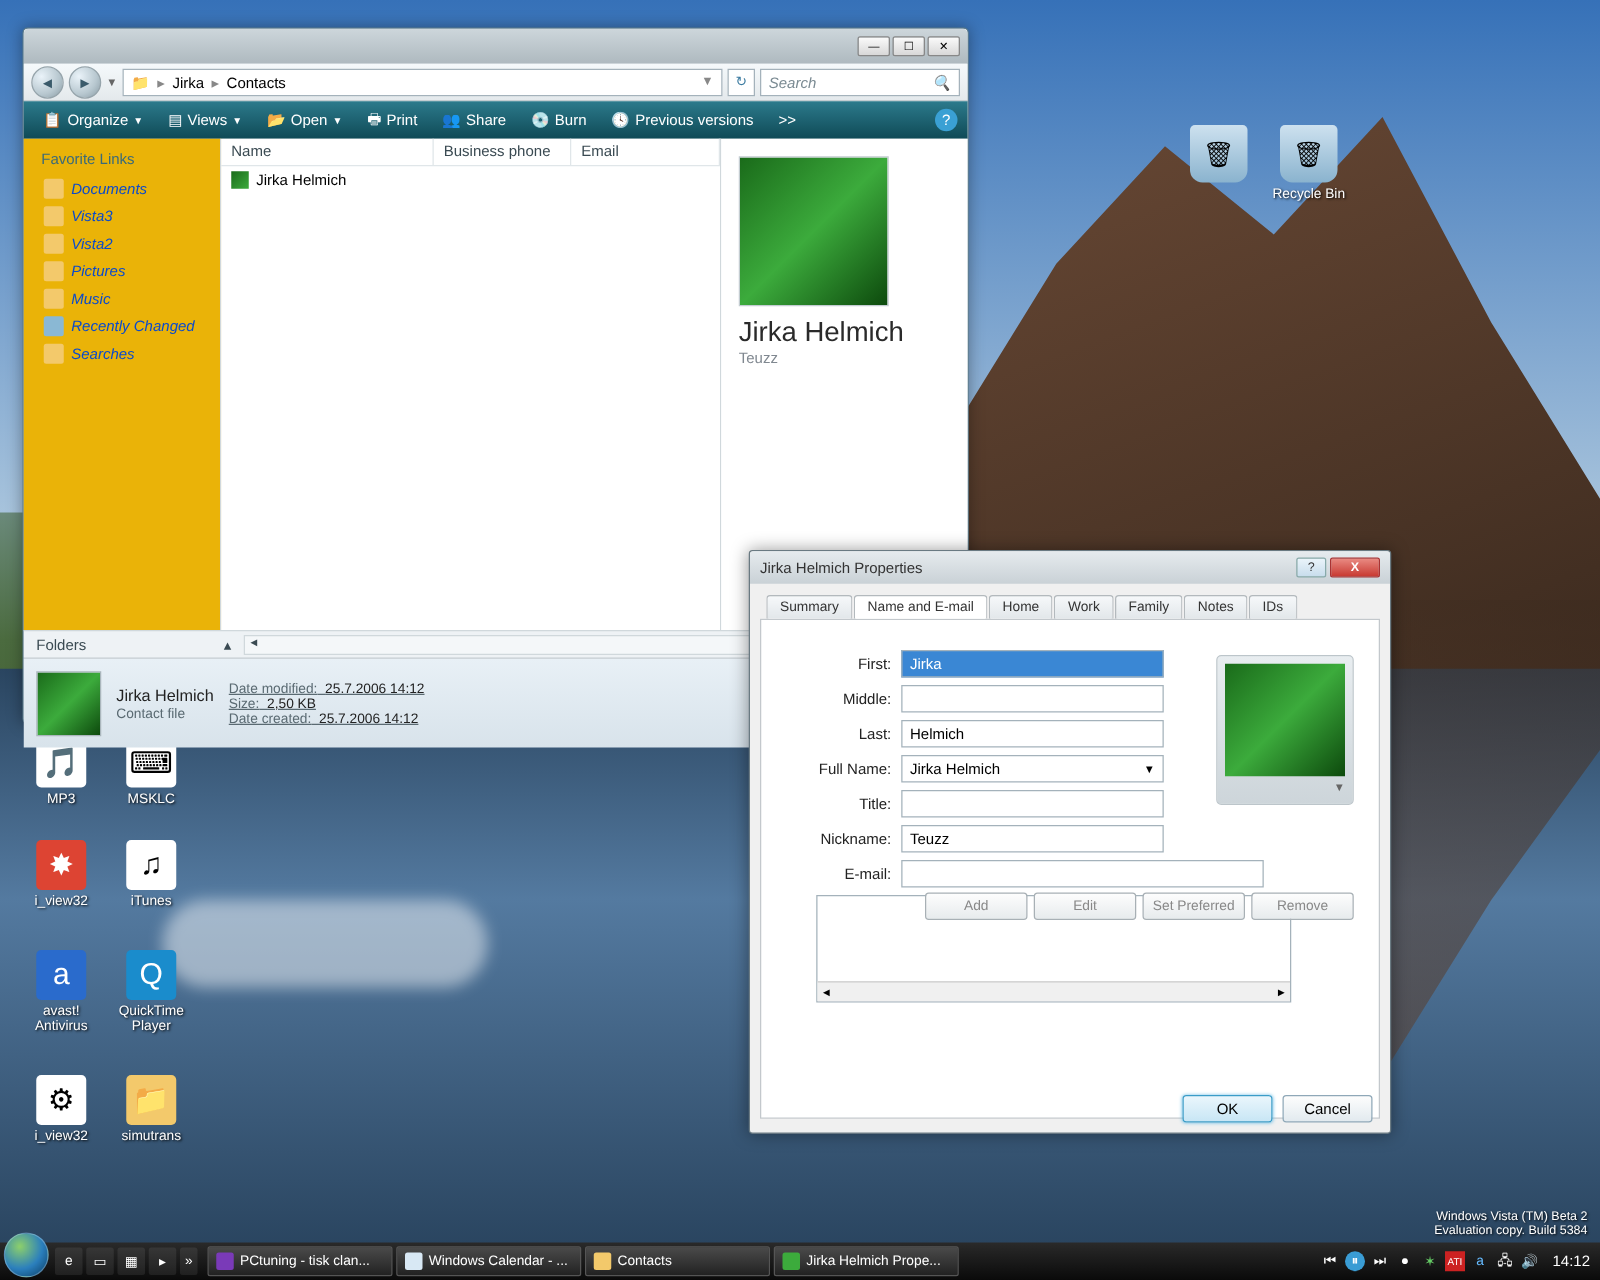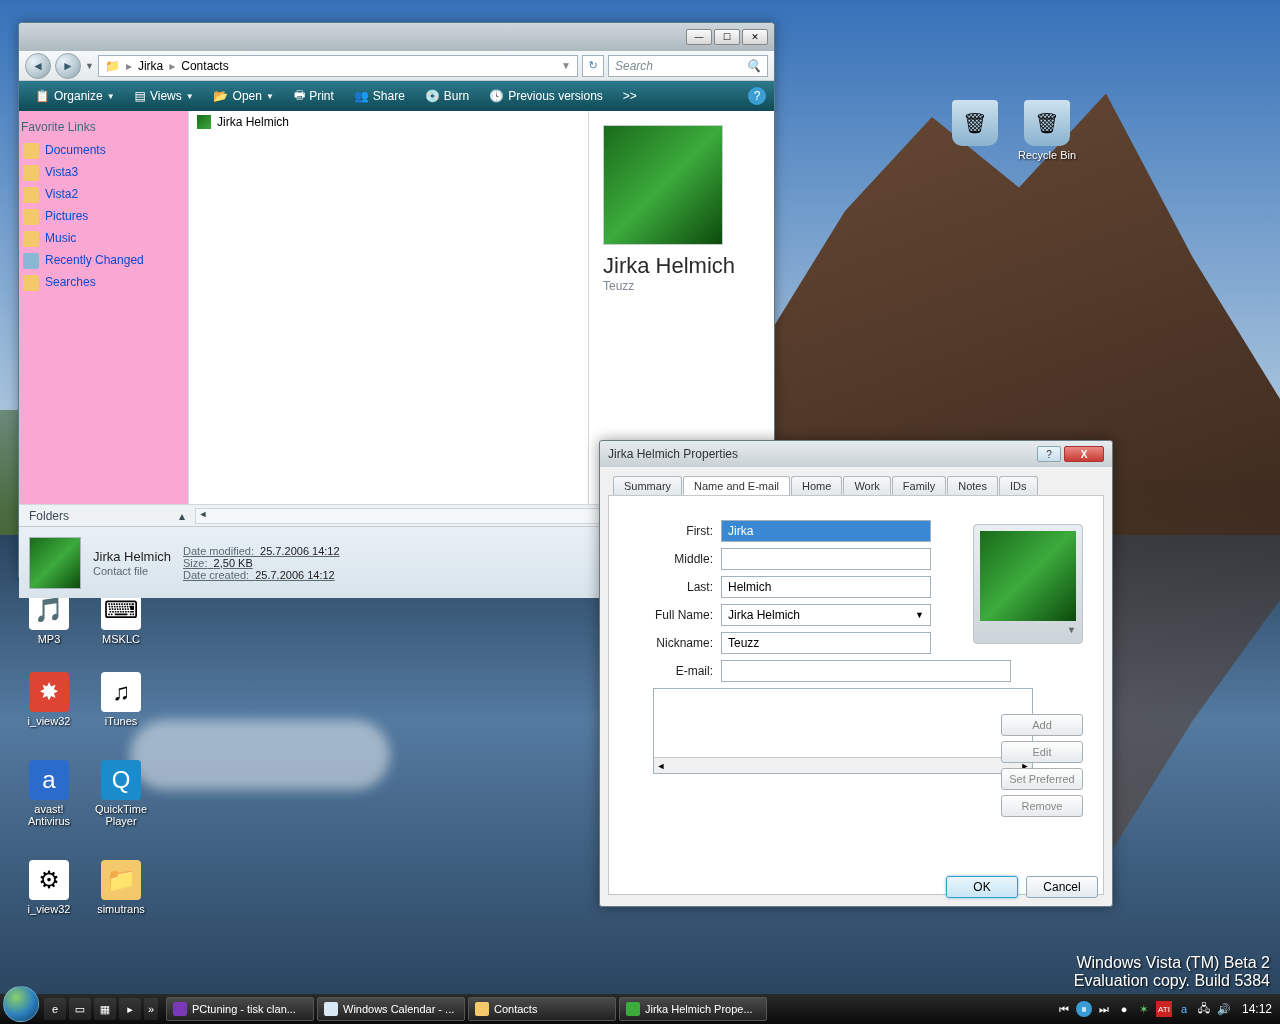--- a/index.html
+++ b/index.html
@@ -26,23 +26,23 @@
 .navrow{height:30px;background:linear-gradient(#f5f9fb,#e4e9ec);display:flex;align-items:center;padding:0 6px;border-bottom:1px solid #c3ccd1;gap:4px;}
 .navbtn{width:26px;height:26px;border-radius:50%;background:radial-gradient(circle at 30% 30%,#eaf3f9,#b7c7cf 60%,#889aa3);border:1px solid #96a4ab;cursor:pointer;display:flex;align-items:center;justify-content:center;font-size:12px;color:#3a5a6a;}
 .addrbar{flex:1;height:22px;background:#fff;border:1px solid #a4b2bb;display:flex;align-items:center;padding:0 6px;font-size:12px;gap:6px;}
 .addrbar .sep{color:#888;}
 .searchbox{width:160px;height:22px;border:1px solid #a4b2bb;background:#fff;display:flex;align-items:center;padding:0 6px;font-size:12px;color:#7a8a92; font-style:italic;}
 .refreshbtn{width:22px;height:22px;border:1px solid #a4b2bb;background:#fff;cursor:pointer;display:flex;align-items:center;justify-content:center;font-size:11px;color:#3a7aa0;}
 .cmdbar{height:30px;background:linear-gradient(#2c7a8c,#0f4a56);display:flex;align-items:center;padding:0 8px;color:#fff;font-size:12px;gap:4px;}
 .cmditem{display:flex;align-items:center;gap:4px;padding:3px 8px;cursor:pointer;border-radius:2px;}
 .cmdarrow{font-size:8px;}
 .explbody{display:flex;height:393px;}
-.navpane{width:170px;background:#f9a8d4;border-right:1px solid #d0d8dc;padding:9px 2px;font-size:12px;}
+.navpane{width:158px;background:#eab308;border-right:1px solid #d0d8dc;padding:9px 14px;font-size:12px;}
 .navpane h4{color:#3a6a7a;font-size:12px;font-weight:normal;margin-bottom:6px;}
-.navlink{display:flex;gap:6px;padding:3px 2px;color:#0a4acc;cursor:pointer;}
+.navlink{display:flex;align-items:center;gap:6px;padding:3px 2px;color:#0a4acc;cursor:pointer;font-style:italic;}
 .navlink .fico{width:16px;height:16px;background:#f3c96b;border-radius:2px;display:inline-block;}
 .listpane{flex:0 0 400px;background:#fff;border-right:1px solid #d0d8dc;}
 .listhdr{display:flex;height:22px;border-bottom:1px solid #e0e6e9;font-size:12px;}
 .listhdr div{padding:3px 8px;border-right:1px solid #e0e6e9;color:#3a4a52;}
 .listrow{display:flex;align-items:center;gap:6px;padding:4px 8px;font-size:12px;cursor:pointer;}
 .previewpane{flex:1;background:#fff;padding:14px;}
 .previewpic{width:120px;height:120px;border:1px solid #c3ccd1;background:linear-gradient(135deg,#1a6b1a,#3cab3c,#0d4a0d);padding:4px;}
 .previewname{font-size:22px;color:#2a2a2a;margin-top:8px;font-weight:300;}
 .previewnick{font-size:12px;color:#808890;}
 .foldersbar{height:22px;background:#eef2f5;border-top:1px solid #d0d8dc;padding:2px 10px;font-size:12px;color:#3a4a52;display:flex;align-items:center;justify-content:space-between;}
@@ -65,42 +65,42 @@
 .tab.active{background:#fff;position:relative;z-index:2;}
 .tabcontent{padding:24px 14px 10px;font-size:12px;}
 .formrow{display:flex;align-items:center;margin-bottom:6px;}
 .formrow label{width:90px;text-align:right;margin-right:8px;color:#222;}
 .formrow input,.formrow .combo{flex:0 0 210px;height:22px;border:1px solid #a4b2bb;padding:2px 6px;font-size:12px;}
 .formrow input.selected{background:#3a87d4;color:#fff;}
 .combo{display:flex;align-items:center;justify-content:space-between;background:#fff;}
 .contactpic{position:absolute;top:28px;right:20px;width:110px;height:120px;border:1px solid #bcc5ca;border-radius:4px;background:linear-gradient(#e8edf0,#cdd5da);padding:6px;}
 .contactpic .inner{width:100%;height:90px;background:linear-gradient(135deg,#1a6b1a,#3cab3c,#0d4a0d);}
 .emailsection{}
-.emailbtns{position:absolute;right:20px;top:218px;display:flex;flex-direction:column;gap:5px;}
+.emailbtns{position:absolute;right:20px;top:218px;display:flex;flex-direction:row;gap:5px;}
 .emailbtns button{width:82px;height:22px;font-size:11px;border:1px solid #a8b0b5;background:linear-gradient(#fdfdfd,#e7ebed);border-radius:3px;cursor:pointer;color:#888;}
 .emaillist{margin-top:6px;width:380px;height:86px;border:1px solid #a4b2bb;background:#fff;position:relative;}
 .emaillist .hscroll{position:absolute;bottom:0;left:0;right:0;height:16px;background:#f0f0f0;border-top:1px solid #ccc;display:flex;align-items:center;}
 .dlgbtns{position:absolute;bottom:8px;right:14px;display:flex;gap:8px;}
 .dlgbtns button{width:72px;height:22px;font-size:12px;border:1px solid #8fa8b8;background:linear-gradient(#fdfdfd,#e2eaef);border-radius:3px;cursor:pointer;}
 .dlgbtns .ok{border:1px solid #3a9cc8;box-shadow:0 0 3px #6bbde5;background:linear-gradient(#eaf6fc,#c8e6f5);}
 
 
 .taskbar{position:absolute;bottom:0;left:0;right:0;height:30px;background:linear-gradient(#2a2a2a,#0a0a0a);display:flex;align-items:center;z-index:50;font-size:11px;color:#fff;}
 .startorb{width:36px;height:36px;border-radius:50%;background:radial-gradient(circle at 35% 30%,#8dd06a,#2b7fbd 55%,#093a5f);position:absolute;left:3px;bottom:2px;cursor:pointer;border:1px solid rgba(255,255,255,.25);}
 .ql{margin-left:44px;display:flex;gap:3px;}
 .ql .q{width:22px;height:22px;background:rgba(255,255,255,.08);border-radius:2px;cursor:pointer;display:flex;align-items:center;justify-content:center;font-size:11px;}
 .taskbtns{display:flex;gap:3px;margin-left:8px;}
 .taskbtn{width:148px;height:24px;background:linear-gradient(#4a4a4a,#222);border:1px solid #555;border-radius:2px;display:flex;align-items:center;padding:0 6px;gap:5px;cursor:pointer;font-size:11px;overflow:hidden;white-space:nowrap;}
 .taskbtn .tic{width:14px;height:14px;background:#ecd27a;border-radius:2px;flex-shrink:0;}
 .tray{margin-left:auto;display:flex;align-items:center;gap:4px;padding-right:8px;}
 .tray .ti{width:16px;height:16px;cursor:pointer;font-size:11px;display:flex;align-items:center;justify-content:center;}
 .clock{font-size:12px;margin-left:6px;}
 
 
-.watermark{position:absolute;right:10px;bottom:34px;text-align:right;color:#fff;font-size:16px;text-shadow:1px 1px 2px #000;z-index:3;}
+.watermark{position:absolute;right:10px;bottom:34px;text-align:right;color:#fff;font-size:10px;text-shadow:1px 1px 2px #000;z-index:3;}
 
 
 .rbin{width:46px;height:46px;background:linear-gradient(#cde1ef,#8ab3ce);border-radius:4px 4px 10px 10px;position:relative;display:flex;align-items:center;justify-content:center;font-size:20px;}
 </style>
 </head>
 <body>
 
 <div class="wallpaper">
   <div class="sky"></div>
   <div class="cloud" style="top:40px;left:70px;width:220px;height:50px;"></div>
@@ -220,20 +220,25 @@
       <div class="navlink">
           <span class="fico" style="background:#8ab8d4"></span>
           <span>Recently Changed</span>
         </div>
       <div class="navlink">
           <span class="fico"></span>
           <span>Searches</span>
         </div>
     </div>
     <div class="listpane">
+      <div class="listhdr">
+        <div style="width:170px;">Name</div>
+        <div style="width:110px;">Business phone</div>
+        <div style="flex:1">Email</div>
+      </div>
       <div class="listrow">
         <span style="width:14px;height:14px;background:linear-gradient(135deg,#1a6b1a,#3cab3c);display:inline-block;"></span>
         <span>Jirka Helmich</span>
       </div>
     </div>
     <div class="previewpane">
       <div class="previewpic"></div>
       <div class="previewname">Jirka Helmich</div>
       <div class="previewnick">Teuzz</div>
     </div>
@@ -294,20 +299,24 @@
       <div class="formrow">
           <label>Last:</label>
           <input value="Helmich" style="">
         </div>
       <div class="formrow">
           <label>Full Name:</label>
           <div class="combo">
             <span>Jirka Helmich</span>
             <span style="font-size:9px;">▼</span>
           </div>
+        </div>
+      <div class="formrow">
+          <label>Title:</label>
+          <input value="" style="">
         </div>
       <div class="formrow">
           <label>Nickname:</label>
           <input value="Teuzz" style="">
         </div>
       <div class="emailsection">
         <div class="formrow">
             <label>E-mail:</label>
             <input style="flex: 0 0 290px;" value="">
           </div>

